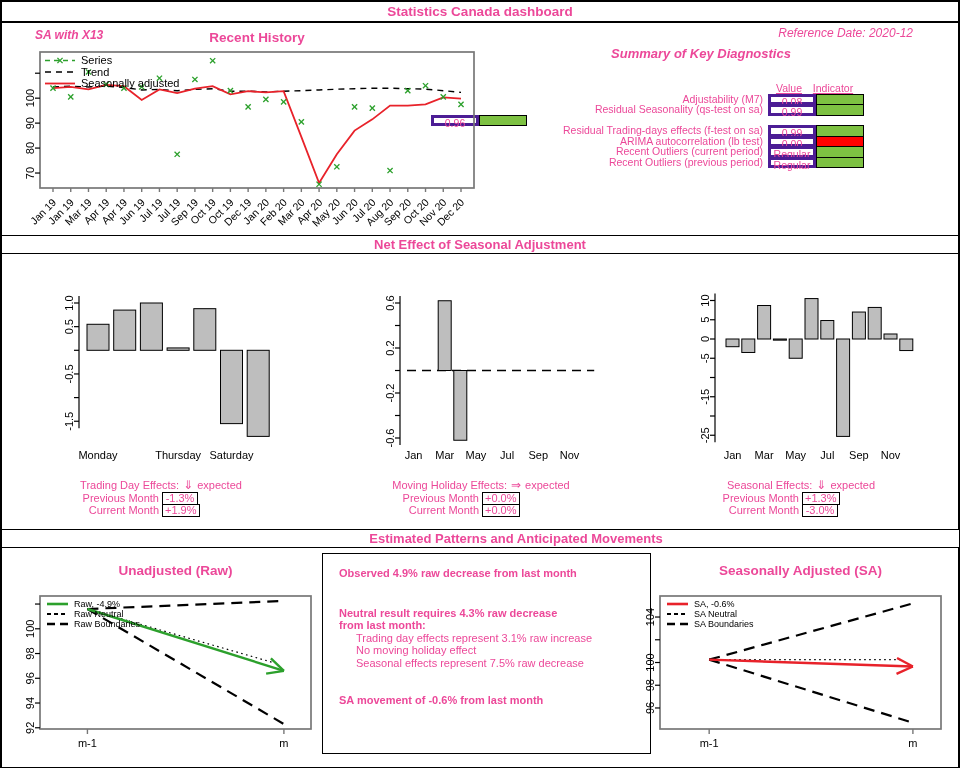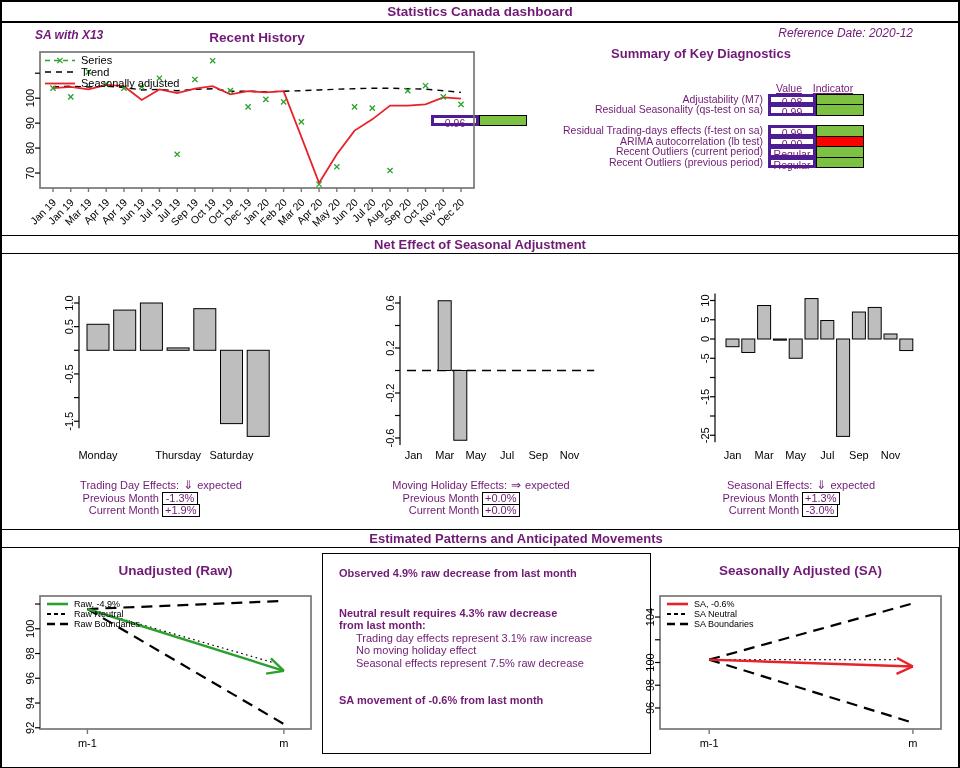--- a/index.html
+++ b/index.html
@@ -1,37 +1,37 @@
 <!DOCTYPE html>
 <html><head>
 <meta charset="utf-8">
 <style>
   html,body{margin:0;padding:0;background:#fff;}
   .dashboard{position:relative;width:960px;height:768px;background:#fff;
-    font-family:"Liberation Sans",sans-serif;color:#701a75;overflow:hidden;
+    font-family:"Liberation Sans",sans-serif;color:#ec4899;overflow:hidden;
     border:1px solid #000;box-sizing:border-box;}
   .bar{position:absolute;left:0;width:956px;border:1px solid #000;background:#fff;
     text-align:center;font-weight:bold;box-shadow:0 2px 0 #9a9a9a;}
   #bar-main{top:0;height:19px;line-height:19px;font-size:13.5px;}
   #bar-net{top:234px;height:17px;line-height:17px;font-size:13px;}
   #bar-est{top:528px;height:17px;line-height:17px;font-size:13px;padding-left:36px;}
   .section{position:absolute;left:0;width:956px;border:1px solid #000;background:#fff;}
   #sec-top{top:21px;height:212px;}
   #sec-mid{top:252px;height:275px;}
   #sec-bot{top:546px;height:220px;}
   svg{position:absolute;overflow:visible;}
   svg text{font-family:"Liberation Sans",sans-serif;fill:#000;}
   .abs{position:absolute;}
   .model-label{left:34px;top:27px;font-size:12px;font-style:italic;font-weight:bold;}
   .chart-title{font-weight:bold;font-size:13.5px;text-align:center;}
   #recent-title{left:116px;top:29px;width:280px;}
   #raw-title{left:39px;top:562px;width:271px;}
   #sa-title{left:659px;top:562px;width:281px;}
   .ref-date{left:660px;top:25px;width:252px;text-align:right;font-size:12px;font-style:italic;}
-  #diag-title{left:540px;top:45px;width:320px;text-align:center;font-weight:bold;font-size:13px;}
+  #diag-title{left:540px;top:45px;width:320px;text-align:center;font-weight:bold;font-size:13px;font-style:italic;}
   #diag-table{left:430px;top:82px;font-size:10.5px;}
   .diag-row{display:flex;height:11.5px;line-height:11.5px;margin-top:-1px;}
   .diag-row:first-child{margin-top:0;border:none;}
   .diag-label{width:332px;text-align:right;padding-right:5px;}
   .diag-value{width:42px;text-align:center;border:3px solid #4c1d95;background:#fff;}
   .diag-ind{width:46px;border:1px solid #000;}
   .diag-head .diag-value,.diag-head .diag-ind{border:none;text-decoration:underline;text-align:center;}
   .effect-block{position:absolute;top:478px;width:320px;font-size:11px;}
   .ecap{text-align:center;height:12px;line-height:12px;margin-bottom:1px;}
   .effect-arrow{font-size:12px;padding:0 4px;}

